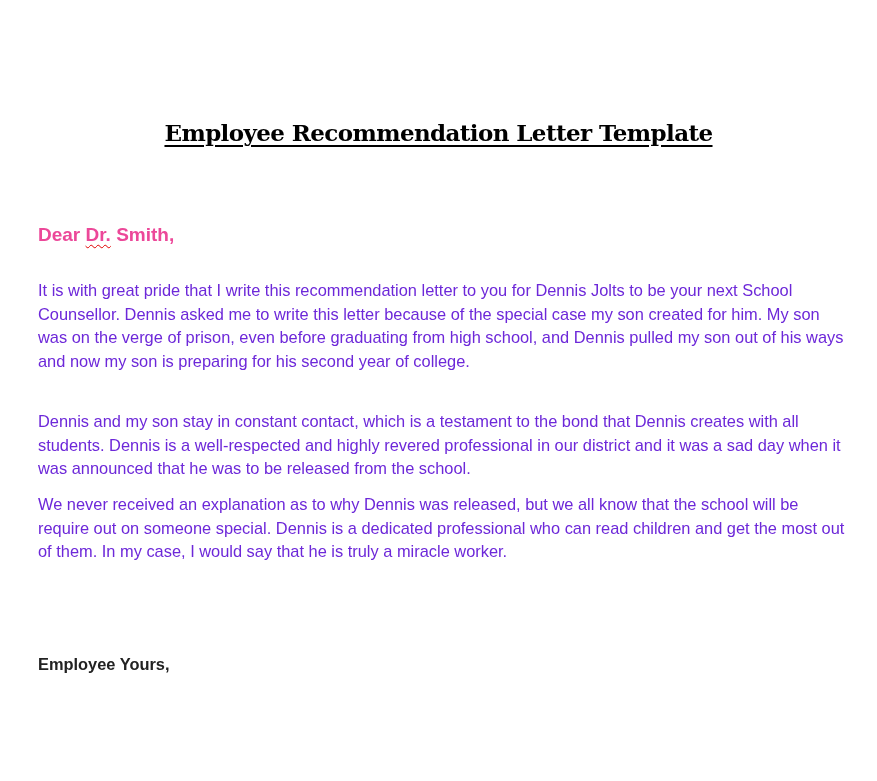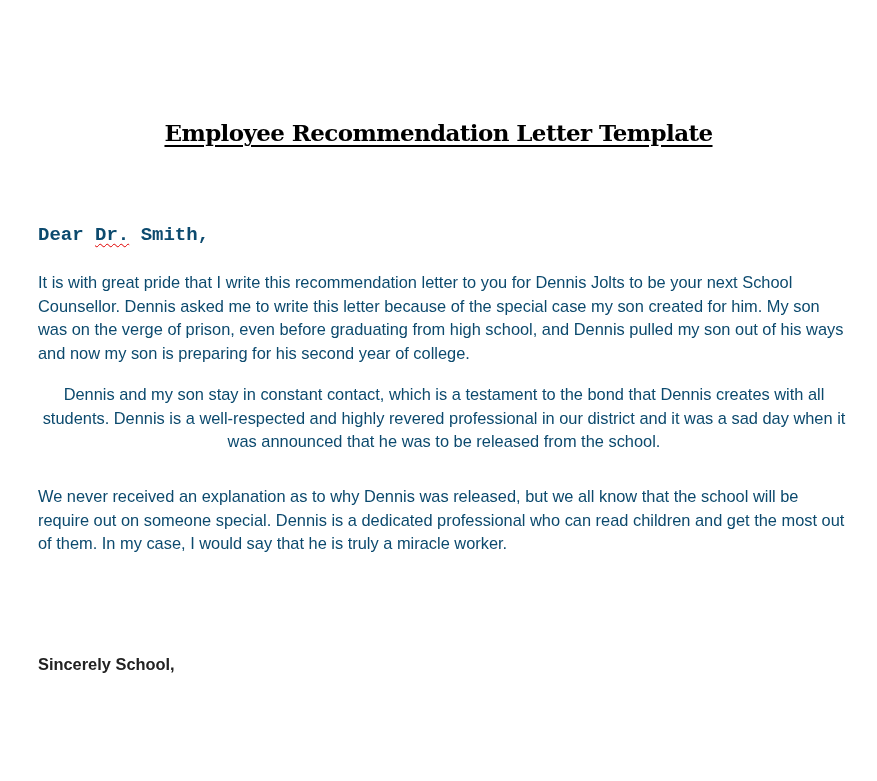--- a/index.html
+++ b/index.html
@@ -34,42 +34,43 @@
       color: #000000;
       text-decoration: underline;
       text-decoration-thickness: 2px;
       text-underline-offset: 4px;
       line-height: 34px;
     }
     .salutation {
       position: absolute;
       left: 38px;
       top: 222px;
-      font-family: Liberation Mono, monospace;
+      font-family: Liberation Sans, sans-serif;
       font-weight: bold;
       font-size: 19px;
-      color: #0c4a6e;
+      color: #ec4899;
       line-height: 26px;
     }
     .salutation .spell {
       text-decoration: underline wavy #e00000;
       text-decoration-thickness: 1px;
       text-underline-offset: 3px;
     }
     .body-text {
       position: absolute;
       left: 38px;
       width: 812px;
       font-family: "Liberation Sans", sans-serif;
       font-size: 16.4px;
-      color: #0c4a6e;
+      color: #6d28d9;
       line-height: 23.7px;
+      margin-top: 8px;
     }
     .p1 { top: 271px; }
-    .p2 { top: 383px; text-align: center; }
+    .p2 { top: 402px; }
     .p3 { top: 485px; }
     .p4 { top: 580px; }
     .closing {
       position: absolute;
       left: 38px;
       top: 652px;
       font-family: "Liberation Sans", sans-serif;
       font-weight: bold;
       font-size: 16.4px;
       color: #222222;
@@ -81,14 +82,14 @@
 
 <div class="page">
   <div class="title">Employee Recommendation Letter Template</div>
 
   <div class="salutation"><span>Dear </span><span class="spell">Dr.</span><span> Smith,</span></div>
 
   <div class="body-text p1">It is with great pride that I write this recommendation letter to you for Dennis Jolts to be your next School Counsellor. Dennis asked me to write this letter because of the special case my son created for him. My son was on the verge of prison, even before graduating from high school, and Dennis pulled my son out of his ways and now my son is preparing for his second year of college.</div>
   <div class="body-text p2">Dennis and my son stay in constant contact, which is a testament to the bond that Dennis creates with all students. Dennis is a well-respected and highly revered professional in our district and it was a sad day when it was announced that he was to be released from the school.</div>
   <div class="body-text p3">We never received an explanation as to why Dennis was released, but we all know that the school will be require out on someone special. Dennis is a dedicated professional who can read children and get the most out of them. In my case, I would say that he is truly a miracle worker.</div>
 
-  <div class="closing">Sincerely School,</div>
+  <div class="closing">Employee Yours,</div>
 </div>
 
 </body></html>

